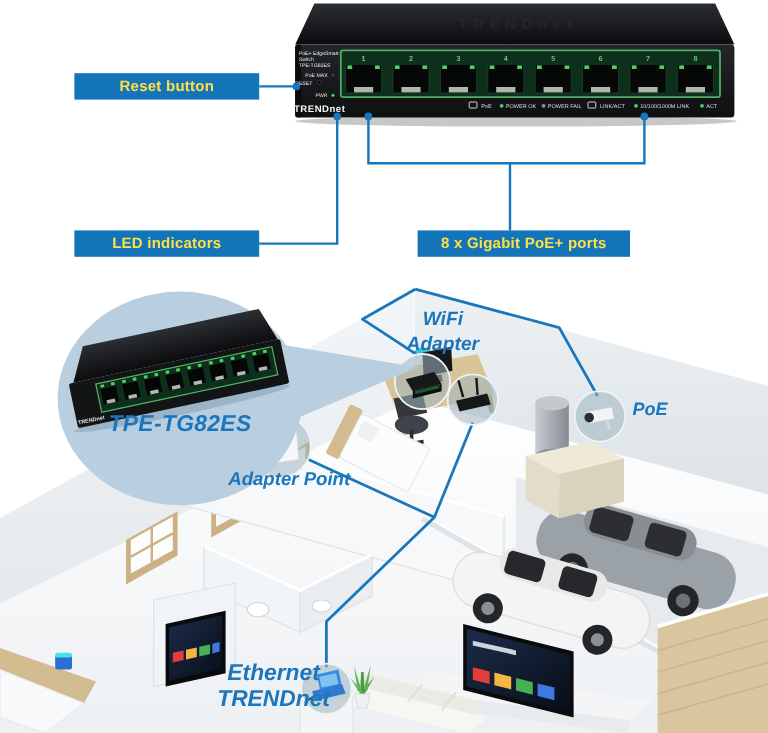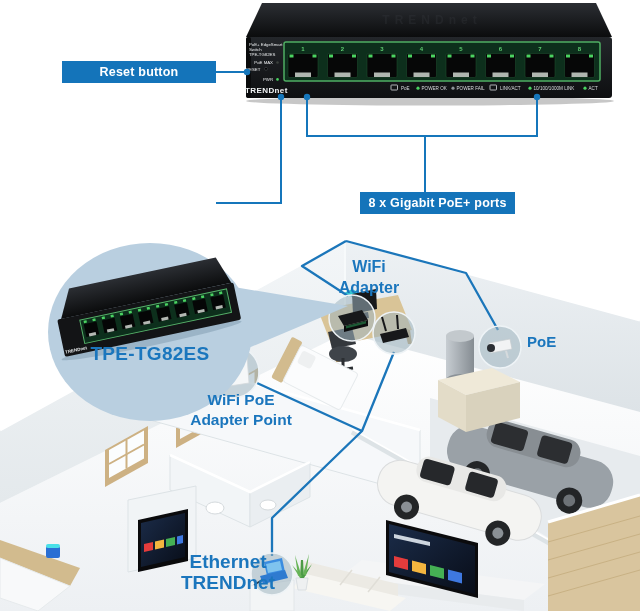--- a/index.html
+++ b/index.html
@@ -1,23 +1,23 @@
 <!DOCTYPE html>
 <html><head>
 <meta charset="utf-8">
 <style>
   html,body{margin:0;padding:0;background:#fff;}
   .stage{position:relative;width:640px;height:611px;background:#ffffff;overflow:hidden;
          font-family:"Liberation Sans",sans-serif;}
   svg{position:absolute;left:0;top:0;}
   svg text{font-family:"Liberation Sans",sans-serif;}
-  .callout{position:absolute;height:22px;background:#1474ba;color:#ffffff;
+  .callout{position:absolute;height:22px;background:#1474ba;color:#fde047;
            font-size:12.5px;font-weight:bold;display:flex;align-items:center;
            justify-content:center;letter-spacing:.2px;}
-  .dlabel{position:absolute;color:#1b76bd;font-weight:bold;text-align:center;}
+  .dlabel{position:absolute;color:#1b76bd;font-weight:bold;text-align:center;font-style:italic;}
   .dlabel div{white-space:nowrap;}
   .lbl-router{left:317px;top:256px;width:104px;font-size:16px;line-height:21px;}
   .lbl-camera{left:527px;top:332px;width:100px;font-size:15px;line-height:20px;text-align:left;}
   .lbl-ap{left:160px;top:390px;width:162px;font-size:15.5px;line-height:20px;}
   .lbl-ea{left:167px;top:551px;width:122px;font-size:19px;line-height:21px;}
   .lbl-model{left:70px;top:343px;width:160px;font-size:19px;letter-spacing:.3px;}
 </style>
 </head>
 <body>
 
@@ -425,31 +425,31 @@
               <rect x="167" y="42.5" width="3" height="2.5" fill="#4ad361"></rect>
               <rect x="176" y="42.5" width="3" height="2.5" fill="#4ad361"></rect>
         </g>
         <text x="13" y="71" font-size="4.5" font-weight="bold" fill="#dfe2e4">TRENDnet</text>
       </g>
     </g>
   </g>
 </svg>
 
 <div class="callout" style="left:62px;top:61px;width:154px;">Reset button</div>
-<div class="callout" style="left:360px;top:192px;width:155px;">8 x Gigabit PoE+ ports</div>
+<div class="callout" style="left:62px;top:192px;width:154px;">LED indicators</div>
+<div class="callout" style="left:348px;top:192px;width:177px;">8 x Gigabit PoE+ ports</div>
 
 <div class="dlabel lbl-router">
   <div>WiFi</div>
   <div>Adapter</div>
 </div>
 <div class="dlabel lbl-camera">
   <div>PoE</div>
 </div>
 <div class="dlabel lbl-ap">
-  <div>WiFi PoE</div>
   <div>Adapter Point</div>
 </div>
 <div class="dlabel lbl-ea">
   <div>Ethernet</div>
   <div>TRENDnet</div>
 </div>
 <div class="dlabel lbl-model">TPE-TG82ES</div>
 
 </div>
 

